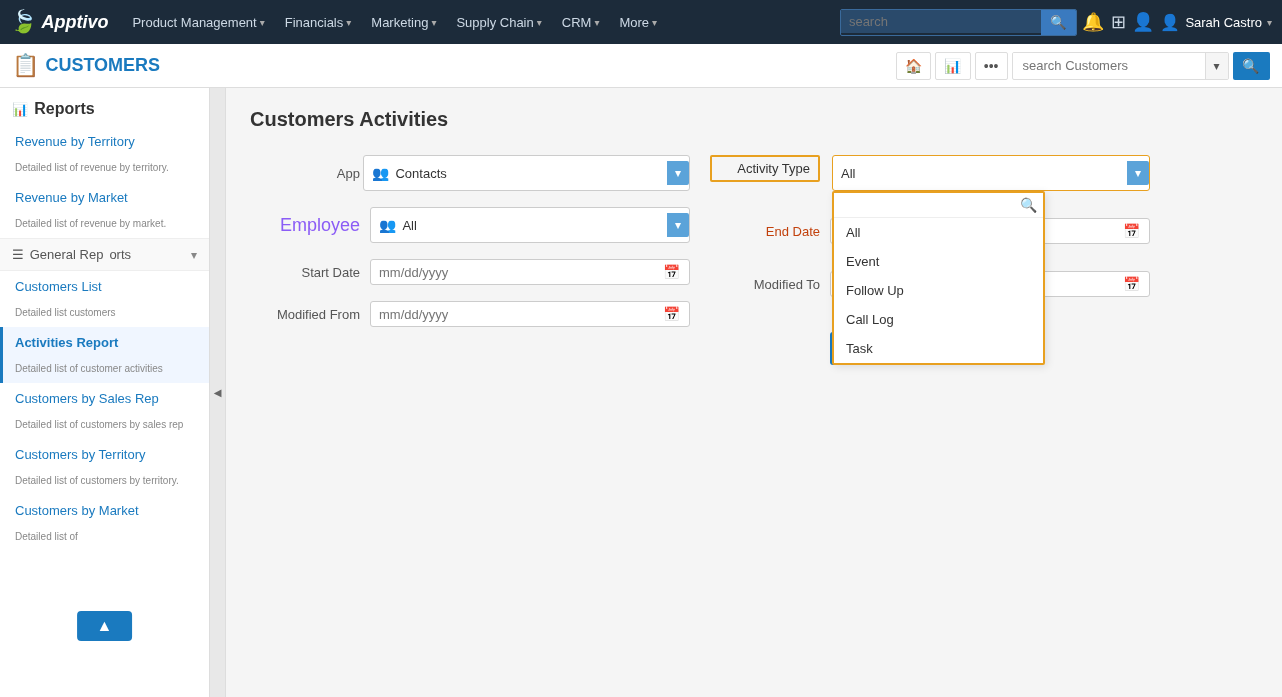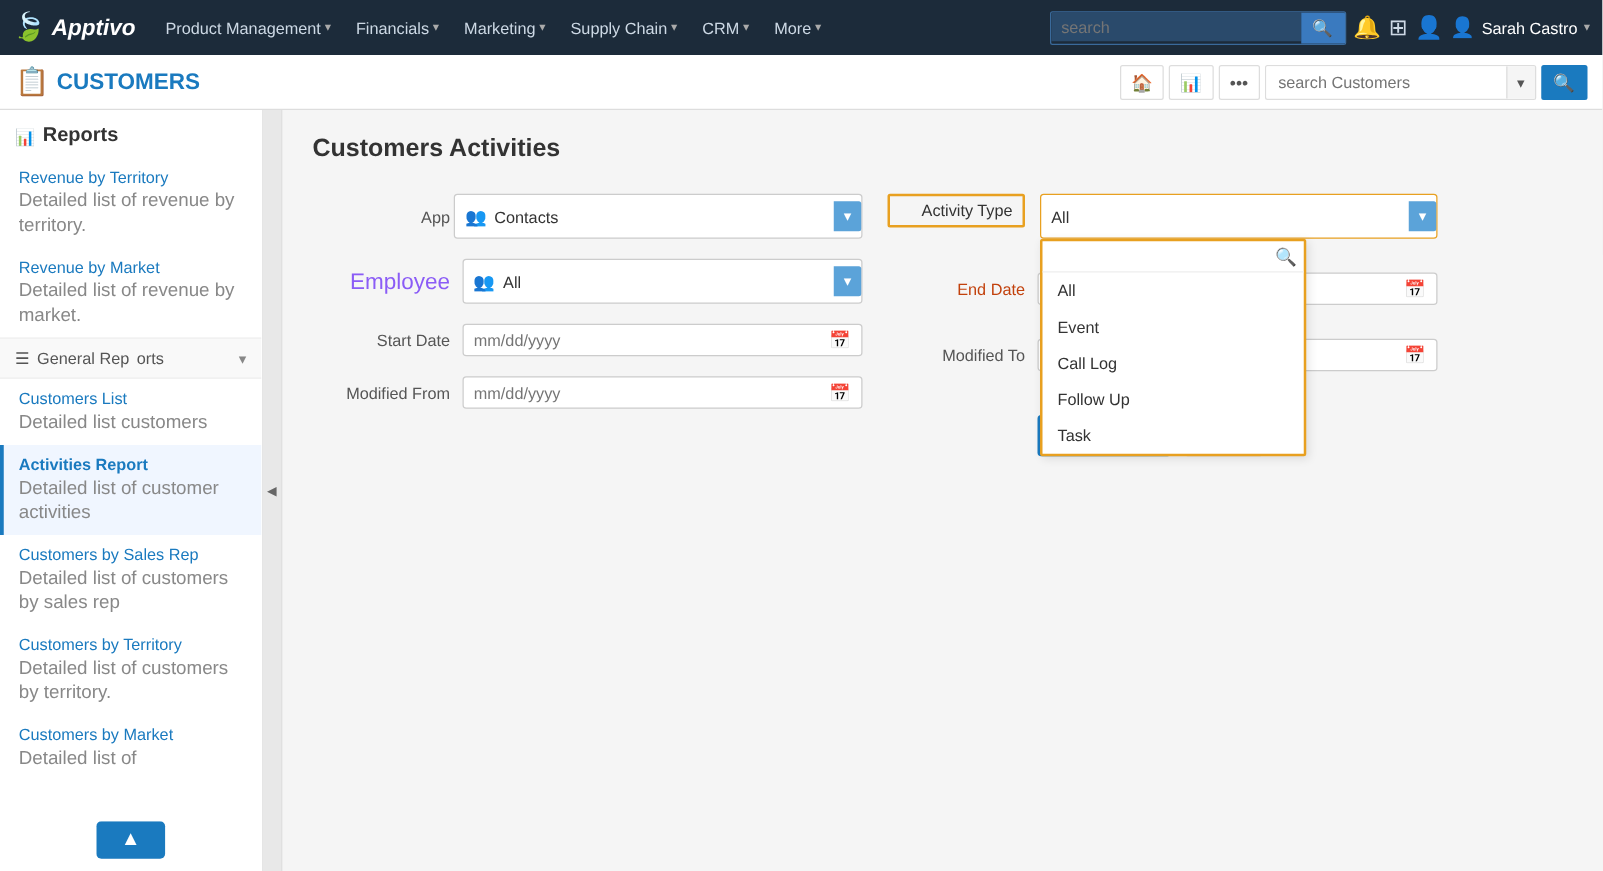--- a/index.html
+++ b/index.html
@@ -62,23 +62,23 @@
     .sidebar-item.active {
       border-left: 3px solid #1a7abf;
       background: #f0f6ff;
     }
     .sidebar-item-title {
       font-size: 13px;
       color: #1a7abf;
       font-weight: normal;
     }
     .sidebar-item-desc {
-      font-size: 15px;
+      font-size: 10px;
       color: #888;
-      margin-top: 2px;
+      margin-top: 12px;
       line-height: 1.3;
     }
 
     
     .scroll-top-btn {
       position: absolute;
       bottom: 10px;
       left: 50%;
       transform: translateX(-50%);
       background: #1a7abf;
@@ -280,22 +280,22 @@
               <div style="color:white; background:#5ba3d9; padding:5px 8px; font-size:12px; align-self:stretch; display:flex; align-items:center; border-radius:0 2px 2px 0; margin-left:auto;">▾</div>
             </div>
 
             <div style="position:absolute; top:100%; left:0; background:white; border:2px solid #e8a020; border-radius:2px; min-width:180px; z-index:100; box-shadow:2px 2px 8px rgba(0,0,0,0.1);">
               <div style="display:flex; align-items:center; border-bottom:1px solid #eee; padding:4px 6px; gap:4px;">
                 <input type="text" style="flex: 1 1 0%; border: none; outline: none; font-size: 13px;">
                 <span style="color:#aaa; font-size:14px;">🔍</span>
               </div>
               <div style="padding:7px 12px; cursor:pointer; font-size:13px; color:#333;">All</div>
               <div style="padding:7px 12px; cursor:pointer; font-size:13px; color:#333;">Event</div>
+              <div style="padding:7px 12px; cursor:pointer; font-size:13px; color:#333;">Follow Up</div>
               <div style="padding:7px 12px; cursor:pointer; font-size:13px; color:#333;">Call Log</div>
-              <div style="padding:7px 12px; cursor:pointer; font-size:13px; color:#333;">Follow Up</div>
               <div style="padding:7px 12px; cursor:pointer; font-size:13px; color:#333;">Task</div>
             </div>
           </div>
         </div>
 
         <div style="display:flex; align-items:center; gap:10px;">
           <div style="width:110px; text-align:right; font-size:13px; color:#c2410c; flex-shrink:0;">End Date</div>
           <div style="flex:1; display:flex; align-items:center; border:1px solid #ccc; border-radius:3px; background:white; padding:4px 8px; gap:6px;">
             <input type="text" style="flex: 1 1 0%; border: none; outline: none; font-size: 13px; color: rgb(170, 170, 170); background: transparent;" placeholder="mm/dd/yyyy">
             <span style="color:#888; cursor:pointer; font-size:14px;">📅</span>

